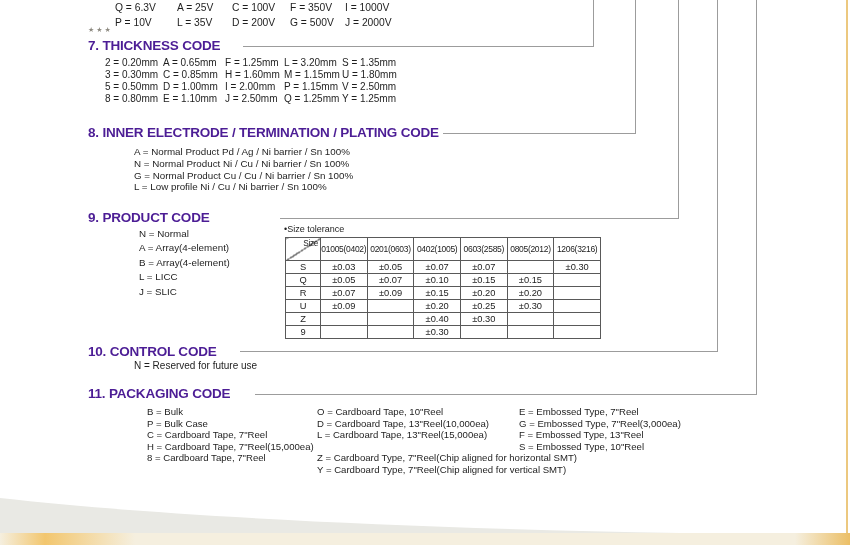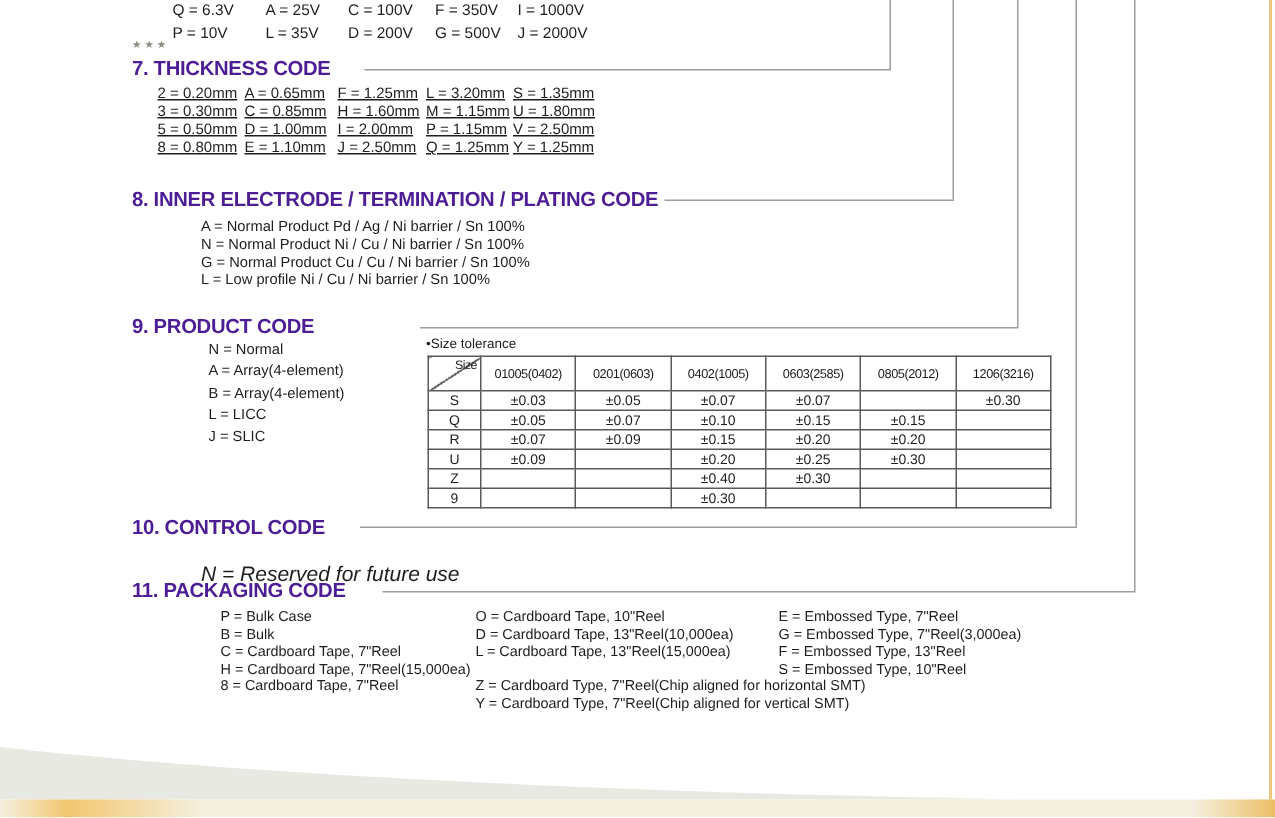--- a/index.html
+++ b/index.html
@@ -8,33 +8,33 @@
     font-family:"Liberation Sans","DejaVu Sans",sans-serif;color:#1e1e1e;
   }
   
   .hline{position:absolute;height:0;border-top:1px solid #9c9c9c;}
   .vline{position:absolute;width:0;border-left:1px solid #9c9c9c;}
   
   .sec-title{position:absolute;font-weight:700;font-size:13.5px;letter-spacing:-0.2px;color:#4c1d95;white-space:nowrap;}
   
   .vgrid{position:absolute;left:115px;top:1px;font-size:10.3px;line-height:14.5px;}
   .vg-row{display:grid;grid-template-columns:62px 55px 58px 55px auto;white-space:nowrap;}
-  .tkgrid{position:absolute;left:105px;top:57px;font-size:10px;line-height:12px;text-decoration:underline;}
+  .tkgrid{position:absolute;left:105px;top:57px;font-size:10px;line-height:12px;}
   .tk-row{display:grid;grid-template-columns:58px 62px 59px 58px auto;white-space:nowrap;}
   .stars{position:absolute;left:88px;top:26px;font-size:7px;letter-spacing:2px;color:#8d8a80;}
   .list{position:absolute;white-space:nowrap;margin-left:29px;}
   .el-list{left:105px;top:146px;font-size:9.8px;line-height:11.8px;}
   .pr-list{left:110px;top:227px;font-size:9.8px;line-height:14.4px;}
-  .ctrl-note{left:105px;top:376px;font-size:14px;line-height:12px;font-style:italic;}
+  .ctrl-note{left:105px;top:360px;font-size:10px;line-height:12px;}
   .pk-list{font-size:9.6px;line-height:11.6px;top:406px;}
   .pk-list div{min-height:11.6px;}
   .pk1{left:118px;} .pk2{left:288px;} .pk3{left:490px;}
   
   .tbl-label{position:absolute;left:284px;top:224px;font-size:9px;white-space:nowrap;}
-  .tol-table{position:absolute;left:285px;top:237px;border-collapse:collapse;table-layout:fixed;width:416px;color:#1c1c1c;}
+  .tol-table{position:absolute;left:285px;top:237px;border-collapse:collapse;table-layout:fixed;width:316px;color:#1c1c1c;}
   .tol-table th,.tol-table td{border:1px solid #595959;text-align:center;padding:0;overflow:hidden;white-space:nowrap;}
   .tol-table thead th{height:22px;font-weight:400;font-size:8.5px;letter-spacing:-0.3px;}
   .tol-table tbody td{height:12px;font-size:9.3px;}
   .corner{
     position:relative;
     background:linear-gradient(to bottom right,transparent calc(50% - 0.6px),#5a5a5a calc(50% - 0.6px),#5a5a5a calc(50% + 0.6px),transparent calc(50% + 0.6px));
   }
   .corner .c-top{position:absolute;top:1px;right:2px;font-size:8.2px;}
   .corner .c-bot{position:absolute;bottom:1px;left:2px;font-size:8.2px;margin-left:41px;}
   
@@ -213,22 +213,22 @@
         <td></td>
       </tr>
     </tbody>
   </table>
 
   <div class="sec-title" style="left:88px;top:344px">10. CONTROL CODE</div>
   <div class="list ctrl-note">N = Reserved for future use</div>
 
   <div class="sec-title" style="left:88px;top:386px">11. PACKAGING CODE</div>
   <div class="list pk-list pk1">
+    <div>B = Bulk</div>
     <div>P = Bulk Case</div>
-    <div>B = Bulk</div>
     <div>C = Cardboard Tape, 7"Reel</div>
     <div>H = Cardboard Tape, 7"Reel(15,000ea)</div>
     <div>8 = Cardboard Tape, 7"Reel</div>
   </div>
   <div class="list pk-list pk2">
     <div>O = Cardboard Tape, 10"Reel</div>
     <div>D = Cardboard Tape, 13"Reel(10,000ea)</div>
     <div>L = Cardboard Tape, 13"Reel(15,000ea)</div>
     <div></div>
     <div>Z = Cardboard Type, 7"Reel(Chip aligned for horizontal SMT)</div>

